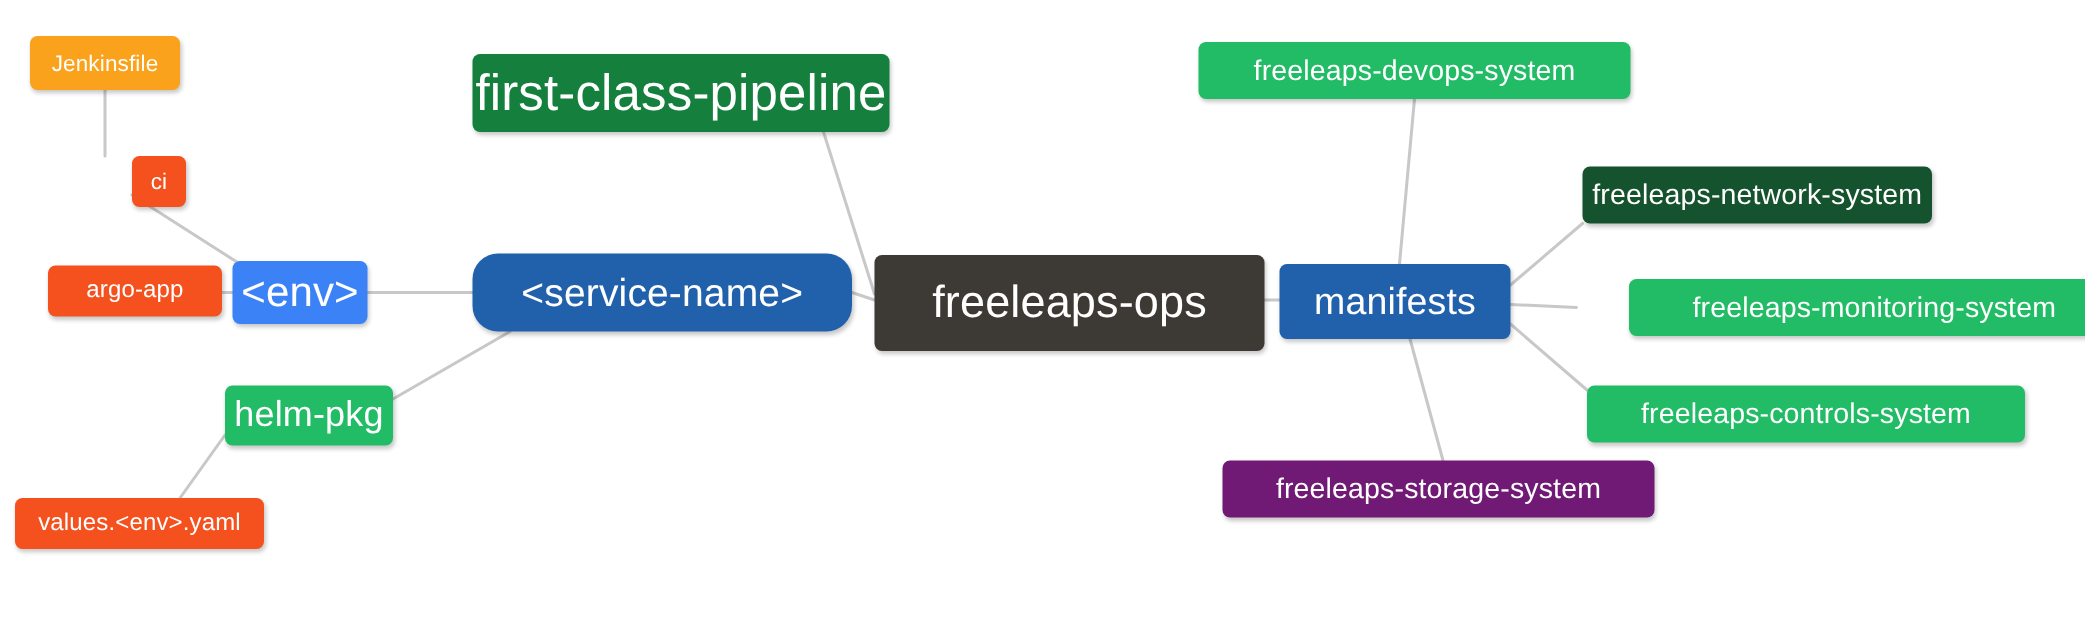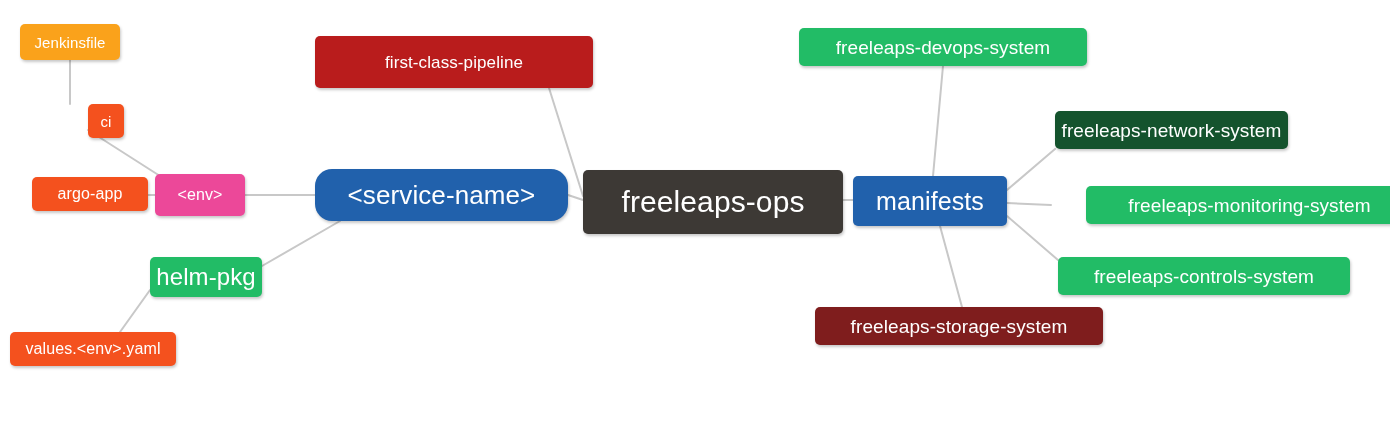--- a/index.html
+++ b/index.html
@@ -69,27 +69,27 @@
   <div id="node-layer">
       <div class="node" style="left: 20px; top: 24px; width: 100px; height: 36px; background: rgb(250, 162, 27); font-size: 15px;">
         <span class="node-label">Jenkinsfile</span>
       </div>
       <div class="node" style="left: 52px; top: 104px; width: 36px; height: 34px; background: rgb(244, 81, 30); font-size: 15px; margin-left: 36px;">
         <span class="node-label">ci</span>
       </div>
       <div class="node" style="left: 32px; top: 177px; width: 116px; height: 34px; background: rgb(244, 81, 30); font-size: 16px;">
         <span class="node-label">argo-app</span>
       </div>
-      <div class="node" style="left: 155px; top: 174px; width: 90px; height: 42px; background: #ec4899; font-size: 16px;">
+      <div class="node" style="left: 155px; top: 174px; width: 90px; height: 42px; background: #3b82f6; font-size: 28px;">
         <span class="node-label">&lt;env&gt;</span>
       </div>
       <div class="node" style="left: 315px; top: 169px; width: 253px; height: 52px; background: rgb(33, 97, 172); font-size: 26px; border-radius: 17px;">
         <span class="node-label">&lt;service-name&gt;</span>
       </div>
-      <div class="node" style="left: 315px; top: 36px; width: 278px; height: 52px; background: #b91c1c; font-size: 17px;">
+      <div class="node" style="left: 315px; top: 36px; width: 278px; height: 52px; background: #15803d; font-size: 34px;">
         <span class="node-label">first-class-pipeline</span>
       </div>
       <div class="node" style="left: 583px; top: 170px; width: 260px; height: 64px; background: rgb(61, 57, 53); font-size: 30px;">
         <span class="node-label">freeleaps-ops</span>
       </div>
       <div class="node" style="left: 853px; top: 176px; width: 154px; height: 50px; background: rgb(33, 97, 172); font-size: 25px; text-align: center;">
         <span class="node-label">manifests</span>
       </div>
       <div class="node" style="left: 150px; top: 257px; width: 112px; height: 40px; background: rgb(34, 188, 102); font-size: 24px;">
         <span class="node-label">helm-pkg</span>
@@ -102,17 +102,17 @@
       </div>
       <div class="node" style="left: 1055px; top: 111px; width: 233px; height: 38px; background: #14532d; font-size: 19px;">
         <span class="node-label">freeleaps-network-system</span>
       </div>
       <div class="node" style="left: 1051px; top: 186px; width: 327px; height: 38px; background: rgb(34, 188, 102); font-size: 19px; margin-left: 35px;">
         <span class="node-label">freeleaps-monitoring-system</span>
       </div>
       <div class="node" style="left: 1058px; top: 257px; width: 292px; height: 38px; background: rgb(34, 188, 102); font-size: 19px;">
         <span class="node-label">freeleaps-controls-system</span>
       </div>
-      <div class="node" style="left: 815px; top: 307px; width: 288px; height: 38px; background: #7f1d1d; font-size: 19px;">
+      <div class="node" style="left: 815px; top: 307px; width: 288px; height: 38px; background: #701a75; font-size: 19px;">
         <span class="node-label">freeleaps-storage-system</span>
       </div>
     </div>
 </div>
 
 </body></html>

